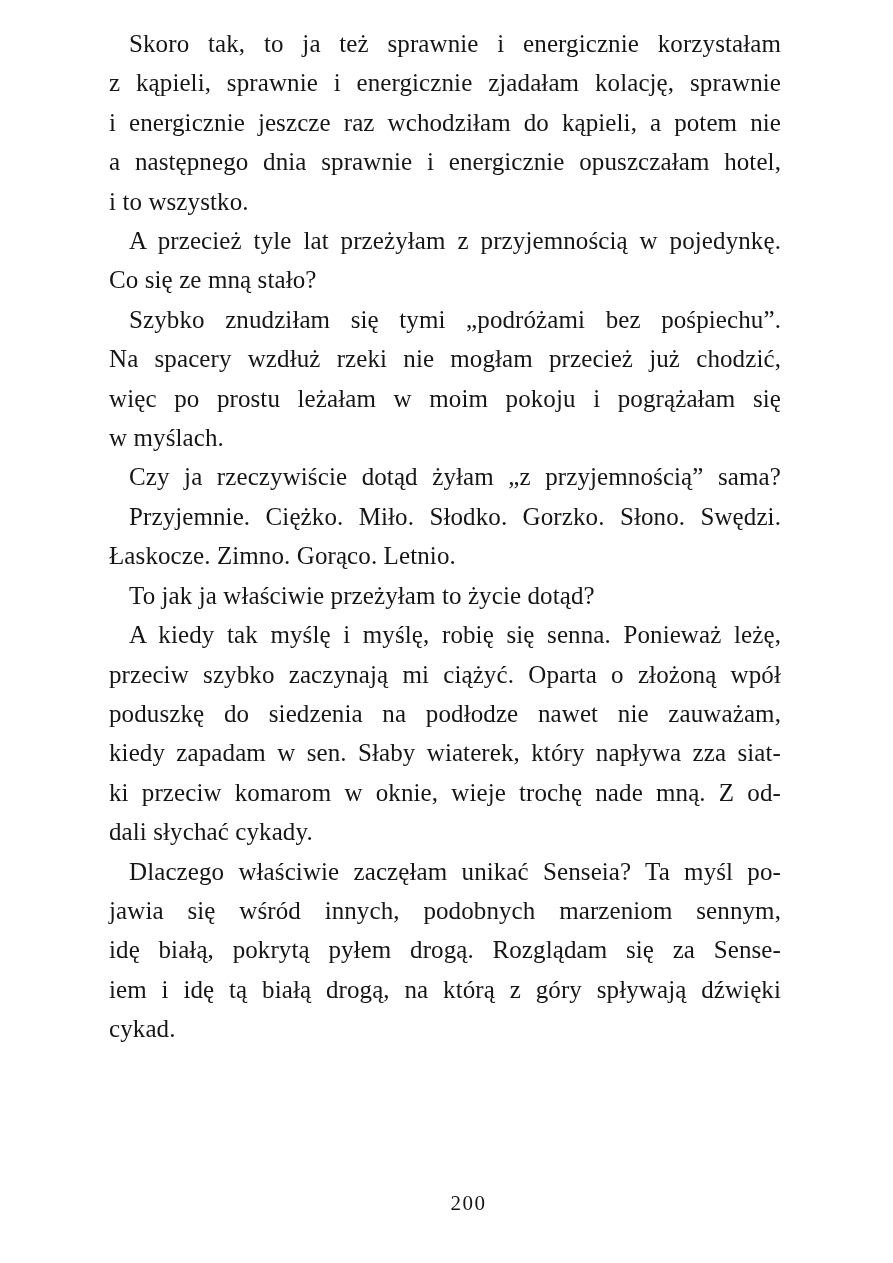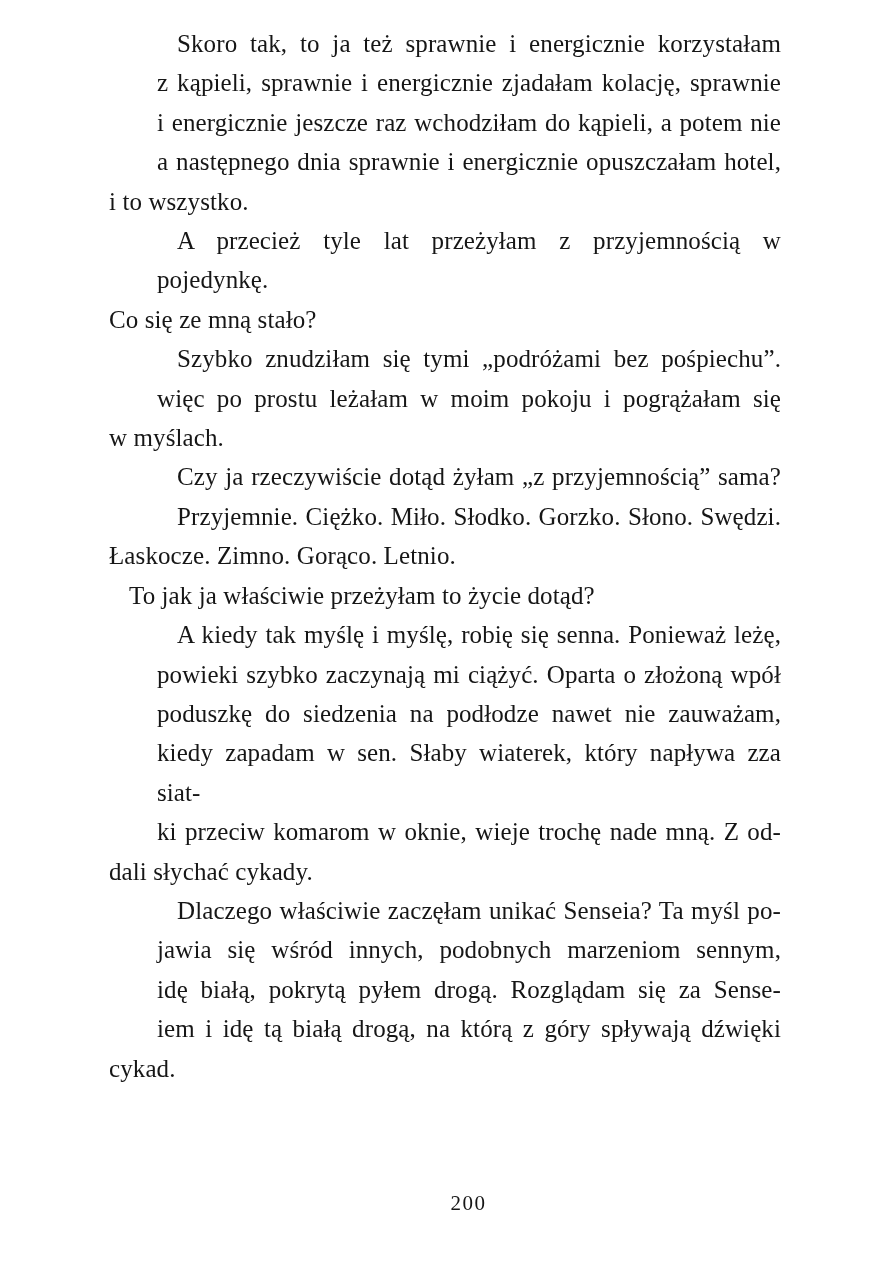--- a/index.html
+++ b/index.html
@@ -29,21 +29,20 @@
     margin: 0;
     padding: 0;
   }
   .line {
     text-align: left;
     white-space: normal;
   }
   .line.jl {
     text-align: justify;
     text-align-last: justify;
-    margin-left: 48px;
   }
   .line.indent {
     text-indent: 20px;
   }
   .page-number {
     position: absolute;
     top: 1191px;
     left: 0;
     width: 100%;
     text-align: center;
@@ -64,36 +63,37 @@
         <div class="line jl">i energicznie jeszcze raz wchodziłam do kąpieli, a potem nie</div>
         <div class="line jl">a następnego dnia sprawnie i energicznie opuszczałam hotel,</div>
         <div class="line">i to wszystko.</div>
       </div>
       <div class="para">
         <div class="line jl indent">A przecież tyle lat przeżyłam z przyjemnością w pojedynkę.</div>
         <div class="line">Co się ze mną stało?</div>
       </div>
       <div class="para">
         <div class="line jl indent">Szybko znudziłam się tymi „podróżami bez pośpiechu”.</div>
+        <div class="line jl">Na spacery wzdłuż rzeki nie mogłam przecież już chodzić,</div>
         <div class="line jl">więc po prostu leżałam w moim pokoju i pogrążałam się</div>
         <div class="line">w myślach.</div>
       </div>
       <div class="para">
         <div class="line jl indent">Czy ja rzeczywiście dotąd żyłam „z przyjemnością” sama?</div>
       </div>
       <div class="para">
         <div class="line jl indent">Przyjemnie. Ciężko. Miło. Słodko. Gorzko. Słono. Swędzi.</div>
         <div class="line">Łaskocze. Zimno. Gorąco. Letnio.</div>
       </div>
       <div class="para">
         <div class="line indent">To jak ja właściwie przeżyłam to życie dotąd?</div>
       </div>
       <div class="para">
         <div class="line jl indent">A kiedy tak myślę i myślę, robię się senna. Ponieważ leżę,</div>
-        <div class="line jl">powieki szybko zaczynają mi ciążyć. Oparta o złożoną wpół</div>
+        <div class="line jl">przeciw szybko zaczynają mi ciążyć. Oparta o złożoną wpół</div>
         <div class="line jl">poduszkę do siedzenia na podłodze nawet nie zauważam,</div>
         <div class="line jl">kiedy zapadam w sen. Słaby wiaterek, który napływa zza siat-</div>
         <div class="line jl">ki przeciw komarom w oknie, wieje trochę nade mną. Z od-</div>
         <div class="line">dali słychać cykady.</div>
       </div>
       <div class="para">
         <div class="line jl indent">Dlaczego właściwie zaczęłam unikać Senseia? Ta myśl po-</div>
         <div class="line jl">jawia się wśród innych, podobnych marzeniom sennym,</div>
         <div class="line jl">idę białą, pokrytą pyłem drogą. Rozglądam się za Sense-</div>
         <div class="line jl">iem i idę tą białą drogą, na którą z góry spływają dźwięki</div>

